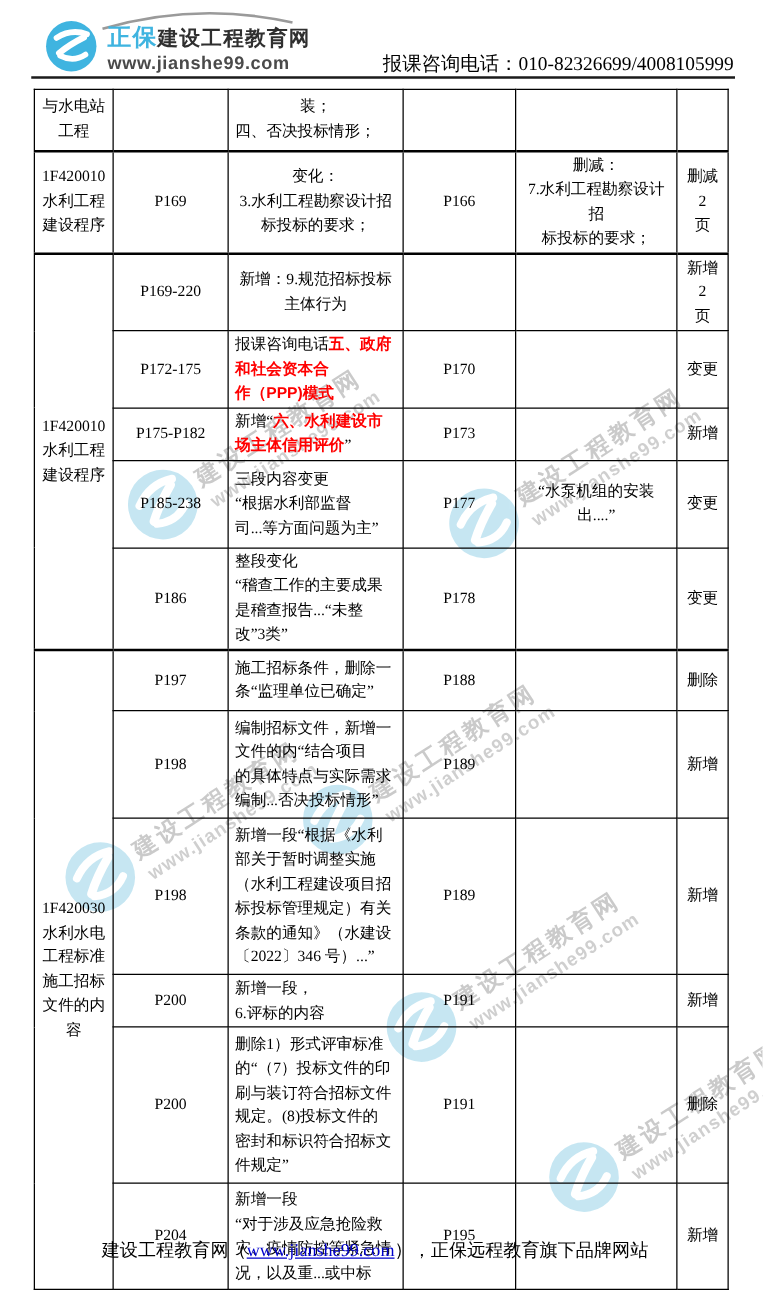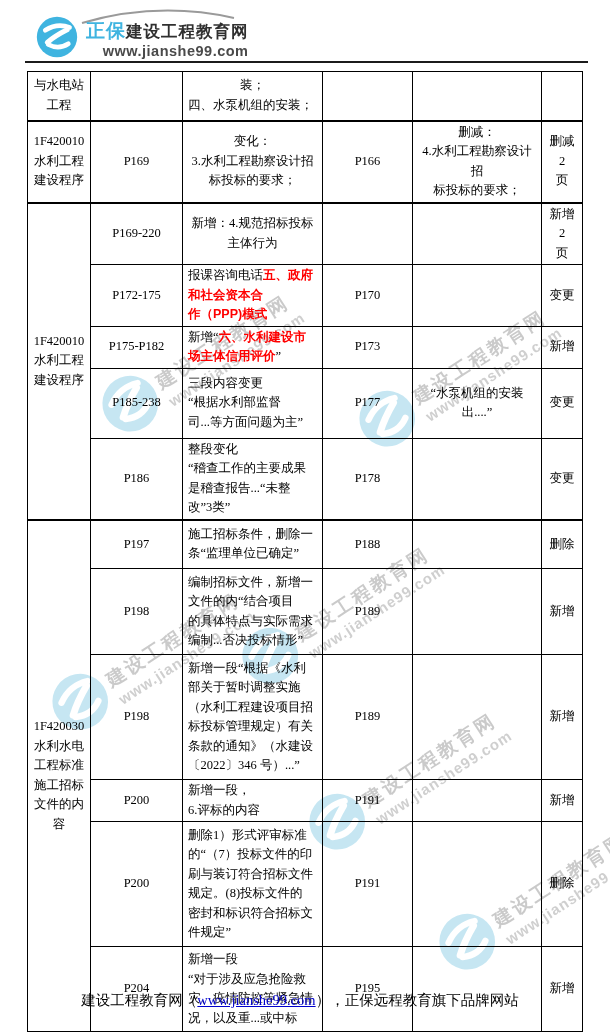--- a/index.html
+++ b/index.html
@@ -6,21 +6,21 @@
   html,body { background:#ffffff; }
   body {
     position:relative;
     width:610px; height:1036px;
     font-family:"Liberation Serif","DejaVu Serif",serif;
     color:#000;
     overflow:hidden;
   }
 
   
-  .header { position:relative; height:66px;text-align:right; }
+  .header { position:relative; height:66px; }
   .logo-mark { position:absolute; left:36px; top:16px; width:42px; height:42px; }
   .logo-arc  { position:absolute; left:78px; top:7px; width:160px; height:18px; }
   .brand { position:absolute; left:86px; top:21px; line-height:19px; white-space:nowrap;
            font-family:"Liberation Sans","DejaVu Sans",sans-serif; }
   .brand-zh  { color:#3fb4e0; font-weight:bold; font-size:19px; letter-spacing:1px; }
   .brand-name{ color:#2f2f2f; font-weight:bold; font-size:16.5px; letter-spacing:1px; }
   .brand-url { color:#4a4a4a; font-weight:bold; font-size:14.5px; letter-spacing:.5px; display:block; margin-top:1px; }
   .phone { position:absolute; right:23px; top:41px; font-size:15.5px; white-space:nowrap; }
   .header-rule { position:absolute; left:25px; top:61px; width:563px; border-top:2px solid #1b1b1b; }
 
@@ -79,20 +79,21 @@
   </span>
   <span class="logo-arc">
     <svg viewBox="0 0 160 18" width="160" height="18">
       <path d="M4 16 Q80 -6 156 11" stroke="#9a9a9a" stroke-width="2" fill="none"></path>
     </svg>
   </span>
   <div class="brand">
     <span class="brand-zh">正保</span><span class="brand-name">建设工程教育网</span>
     <span class="brand-url">www.jianshe99.com</span>
   </div>
+  <div class="phone">报课咨询电话：010-82326699/4008105999</div>
   <div class="header-rule"></div>
 </div>
 
 <div class="wm wm1">
   <span class="wm-logo">
       <svg viewBox="0 0 100 100">
         <circle cx="50" cy="50" r="48" fill="#79c6e2"></circle>
         <path d="M22 34 Q50 16 80 27" stroke="#fff" stroke-width="11" fill="none" stroke-linecap="round"></path>
         <path d="M74 33 Q46 47 27 63" stroke="#fff" stroke-width="12" fill="none" stroke-linecap="round"></path>
         <path d="M29 68 Q54 81 77 66" stroke="#fff" stroke-width="11" fill="none" stroke-linecap="round"></path>
@@ -182,48 +183,48 @@
     <col style="width:90px">
       <col style="width:129px">
       <col style="width:41px">
   </colgroup>
 
   <tbody>
       <tr class="h49">
     <td>与水电站
 工程</td>
     <td></td>
-    <td class="left"><div class="ctr">装；</div><div>四、水泵机组的安装；</div></td>
+    <td class="left"><div class="ctr">装；</div><div>四、否决投标情形；</div></td>
     <td></td>
     <td></td>
     <td></td>
   </tr>
 
   <tr class="h58 thick">
     <td>1F420010
 水利工程
 建设程序</td>
     <td>P169</td>
     <td>变化：
 3.水利工程勘察设计招
 标投标的要求；</td>
     <td>P166</td>
     <td>删减：
-4.水利工程勘察设计招
+7.水利工程勘察设计招
 标投标的要求；</td>
     <td>删减2
 页</td>
   </tr>
 
   <tr class="h49 thick">
     <td rowspan="5">1F420010
 水利工程
 建设程序</td>
     <td>P169-220</td>
-    <td>新增：4.规范招标投标
+    <td>新增：9.规范招标投标
 主体行为</td>
     <td></td>
     <td></td>
     <td>新增2
 页</td>
   </tr>
 
   <tr class="h57">
     <td>P172-175</td>
     <td class="left"><span>报课咨询电话</span><span class="red">五、政府和社会资本合

